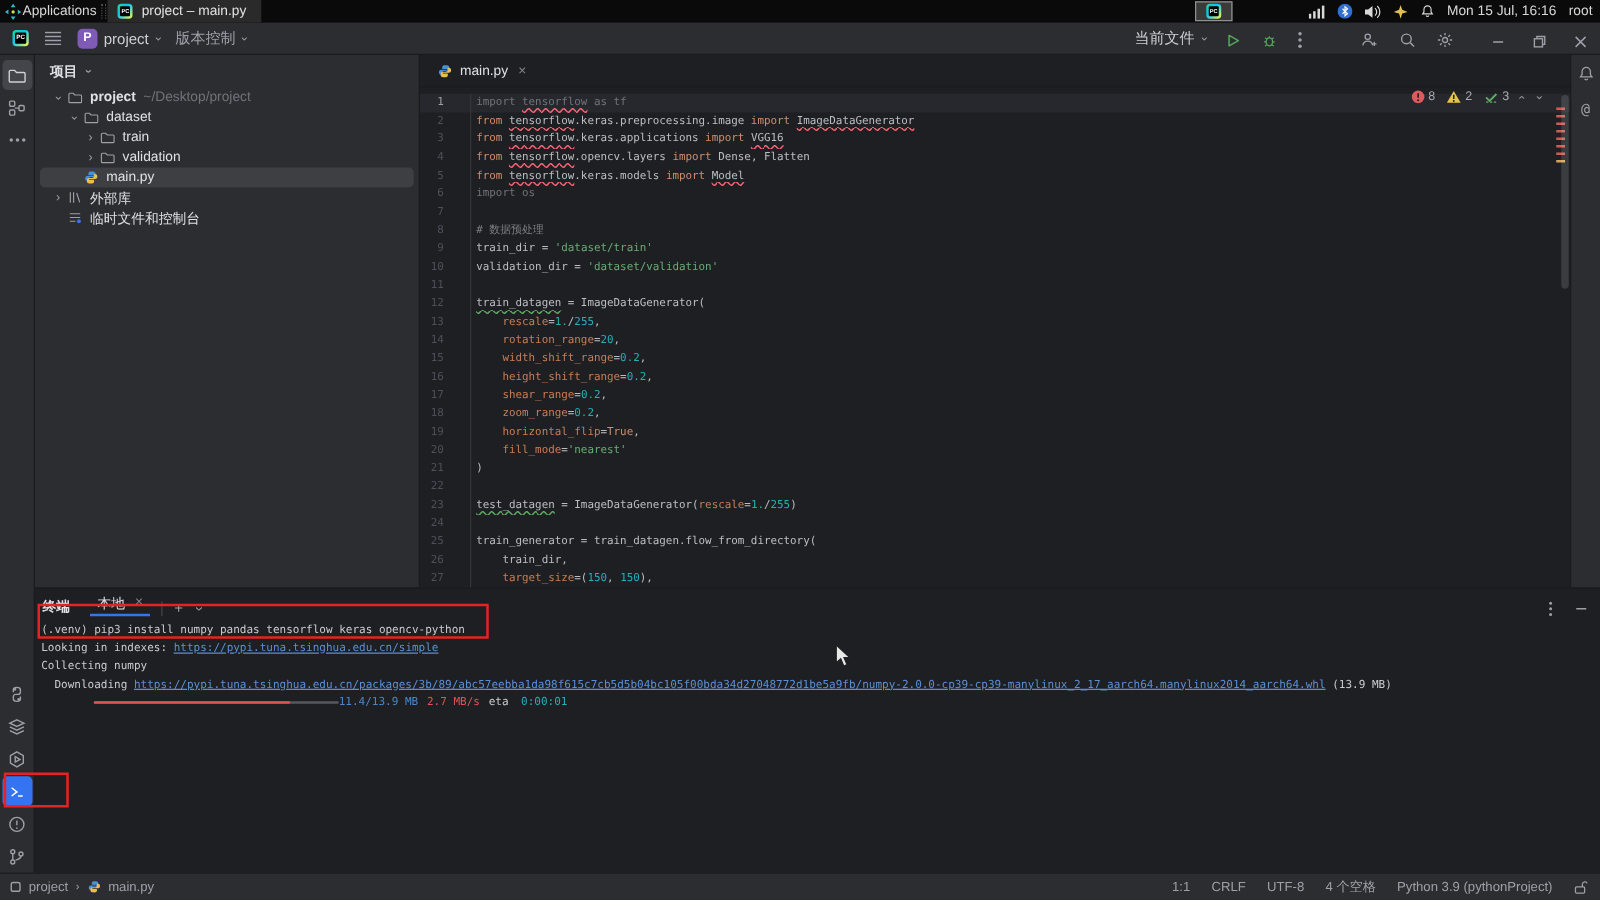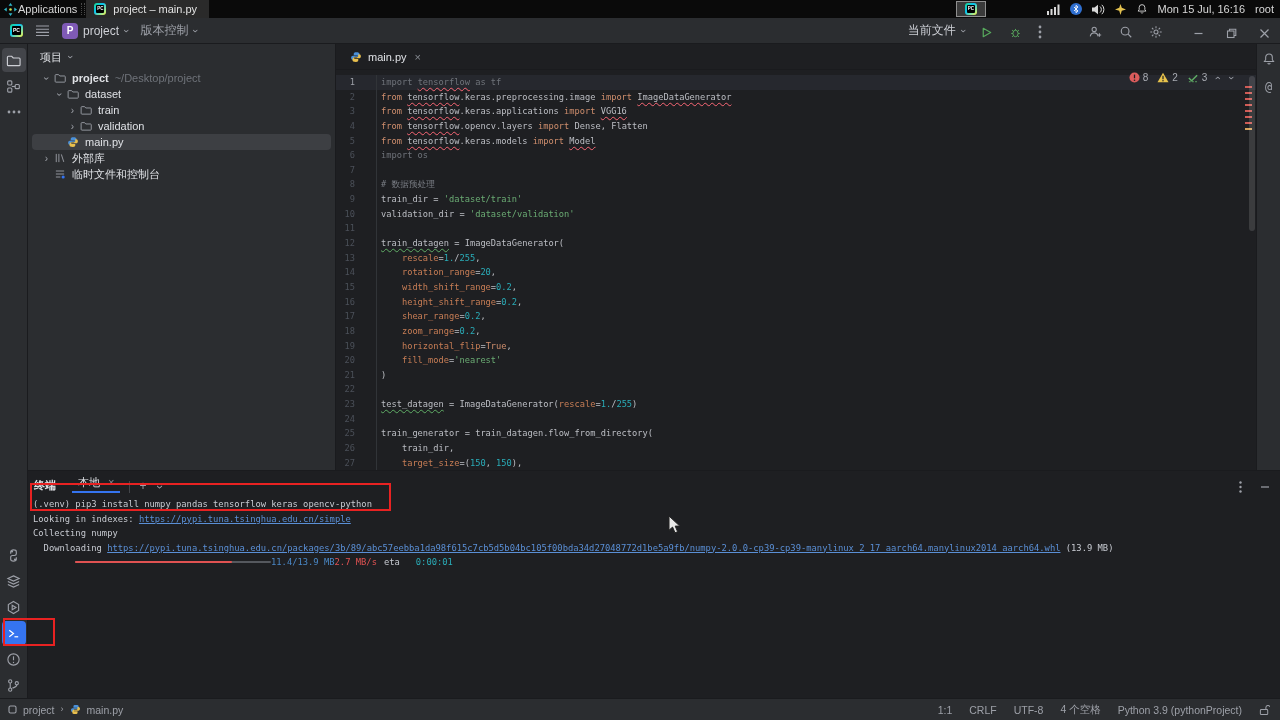--- a/index.html
+++ b/index.html
@@ -43,21 +43,21 @@
   .strip-btn{width:24px;height:24px;margin:1px 0;border-radius:4px;display:flex;
     align-items:center;justify-content:center;position:relative}
   .strip-btn.active-grey{background:#43454a}
   .strip-btn.active-blue{background:#3574f0}
   .strip-spacer{flex:1}
   #center{flex:1;display:flex;flex-direction:column;min-width:0}
   #main-top{display:flex;height:426px;min-height:426px}
 
   
   #project-panel{width:308px;background:#2b2d30;border-right:1px solid #1a1b1e;font-size:11px;color:#dfe1e5}
-  .panel-header{height:26px;display:flex;align-items:center;gap:6px;padding-left:12px;font-weight:normal}
+  .panel-header{height:26px;display:flex;align-items:center;gap:6px;padding-left:12px;font-weight:bold}
   .tree-row{height:16px;display:flex;align-items:center;white-space:nowrap;margin:0 4px;border-radius:4px}
   .tree-row.selected{background:#3d3f43}
   .tree-row .chevcell{width:13px;text-align:center;color:#9da0a8;font-size:10px;flex:0 0 auto}
   .tree-row .icon{width:14px;margin-right:5px;flex:0 0 auto;display:flex;justify-content:center}
   .tree-row .lbl{color:#dfe1e5}
   .tree-row .lbl.bold{font-weight:bold}
   .tree-row .sfx{color:#6f737a;margin-left:6px}
 
   
   #editor-col{flex:1;display:flex;flex-direction:column;background:#1e1f22;min-width:0}
@@ -97,23 +97,23 @@
   .term-ico{color:#9da0a8;font-size:12px;margin-right:12px}
   .term-right{margin-left:auto;display:flex;align-items:center;gap:18px}
   #term-body{padding:4px 0 0 5px;font-family:"DejaVu Sans Mono",monospace;font-size:8.8px;color:#c8cbd2}
   .term-line{height:14.5px;line-height:14.5px;white-space:pre}
   .t{color:#c8cbd2}
   .link{color:#5a8fd6;text-decoration:underline}
   .progress-line{display:flex;align-items:center;height:14.5px}
   .pbar{width:196px;height:2px;background:#55585e;margin-left:42px;position:relative;border-radius:1px}
   .pbar-fill{position:absolute;left:0;top:0;height:100%;background:#e05252;border-radius:1px}
   .p-done{color:#4a88c7;margin-left:0}
-  .p-speed{color:#e05252;}
+  .p-speed{color:#e05252;margin-left:7px}
   .p-eta-label{color:#c8cbd2;margin-left:7px}
-  .p-eta{color:#2aacb8;margin-left:16px}
+  .p-eta{color:#2aacb8;margin-left:10px}
 
   
   #status-bar{height:22px;background:#2b2d30;border-top:1px solid #1a1b1e;display:flex;
     align-items:center;font-size:10.5px;color:#9da0a8;padding:0 10px 0 8px}
   .sb-left{display:flex;align-items:center;gap:6px}
   .sb-right{margin-left:auto;display:flex;align-items:center;gap:17px}
   .sb-item{cursor:default}
 
   
   .annotation{position:absolute;border:2px solid #e82222;pointer-events:none}

